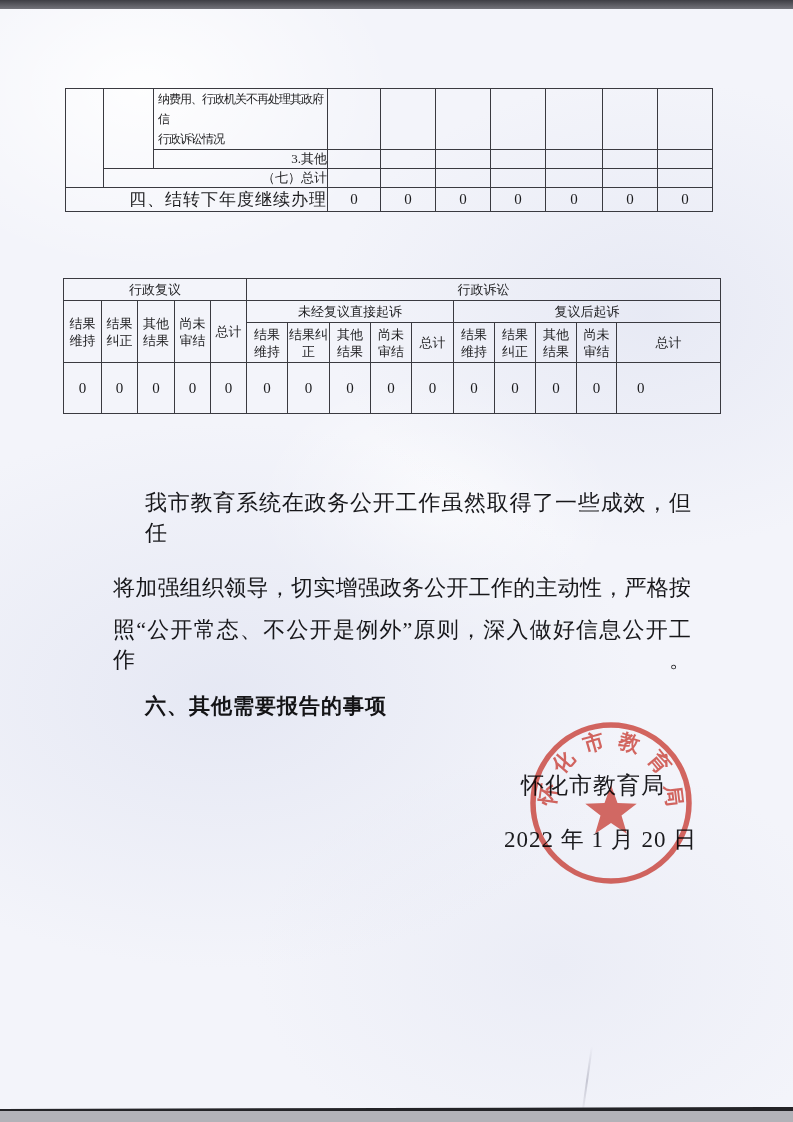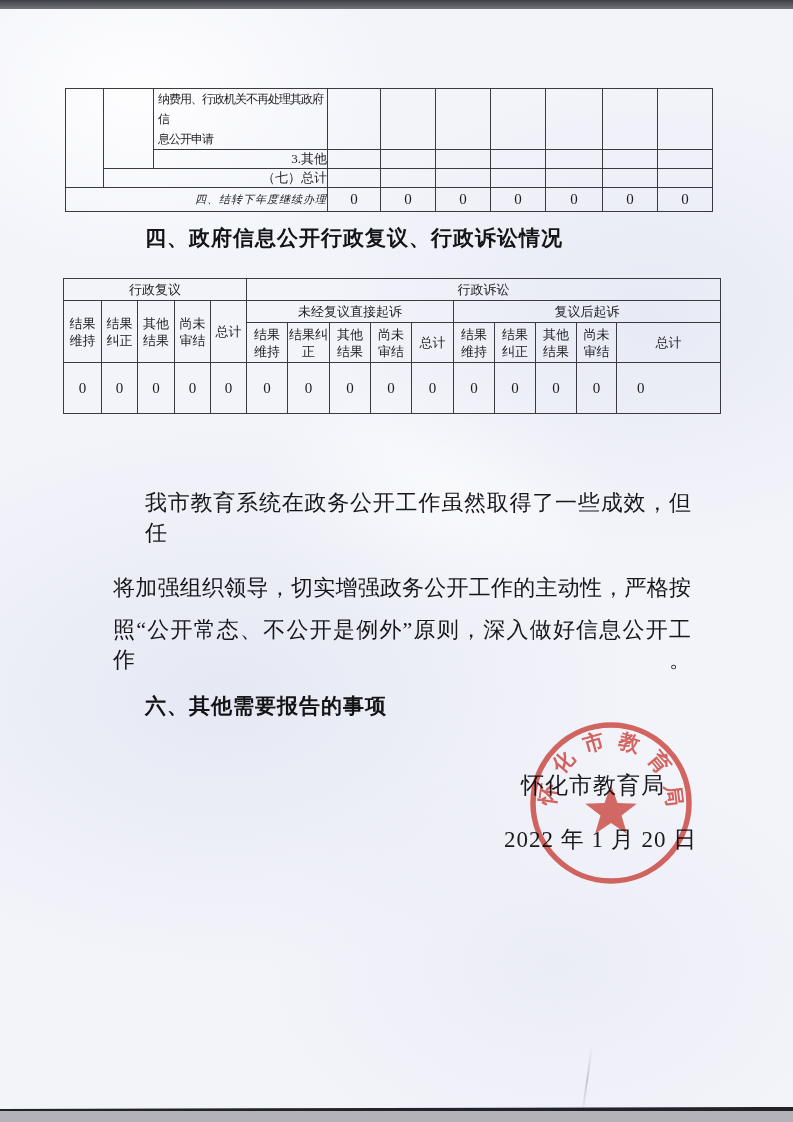--- a/index.html
+++ b/index.html
@@ -53,21 +53,21 @@
     width: 647px; height: 104px;
     font-size: 13px;
     border: 1.5px solid #35353a;
   }
   .tbl-carryover td.lbl { text-align: right; padding-left: 4px; }
   .tbl-carryover td.wrap2 {
     white-space: pre-line;
     font-size: 12px; letter-spacing: -1px; line-height: 20px;
     padding-left: 4px; text-align: left;
   }
-  .tbl-carryover td.rowlbl { font-size: 11px; letter-spacing: 1px; font-style: italic; }
+  .tbl-carryover td.rowlbl { font-size: 17px; letter-spacing: 1px; }
   .tbl-carryover td.num { font-size: 15px; }
 
   .tbl-review {
     position: absolute; left: 63px; top: 278px;
     width: 657px; height: 135px;
     font-size: 13px;
     border: 1.5px solid #35353a;
   }
   .tbl-review td { line-height: 17px; padding: 0 1px; margin-top: 40px; }
   .tbl-review td.num { font-size: 15px; line-height: 20px; }
@@ -132,21 +132,21 @@
       <col style="width:55px">
         <col style="width:57px">
         <col style="width:55px">
         <col style="width:55px">
     </colgroup>
     <tbody>
         <tr style="height:44px">
       <td rowspan="3"></td>
       <td rowspan="2"></td>
       <td class="wrap2">纳费用、行政机关不再处理其政府信
-息公开申请</td>
+行政诉讼情况</td>
       <td></td>
           <td></td>
       <td></td>
           <td></td>
       <td></td>
           <td></td>
       <td></td>
     </tr>
     <tr style="height:18px">
       <td class="lbl">3.其他</td>
@@ -174,21 +174,20 @@
       <td class="num">0</td>
       <td class="num">0</td>
       <td class="num">0</td>
       <td class="num">0</td>
       <td class="num">0</td>
       <td class="num">0</td>
     </tr>
   </tbody>
     </table>
 
-  <div class="h-section h4">四、政府信息公开行政复议、行政诉讼情况</div>
 
   <table class="tbl-review">
     <colgroup>
       <col style="width:38px">
         <col style="width:36px">
         <col style="width:37px">
         <col style="width:36px">
         <col style="width:36px">
       <col style="width:41px">
         <col style="width:42px">

